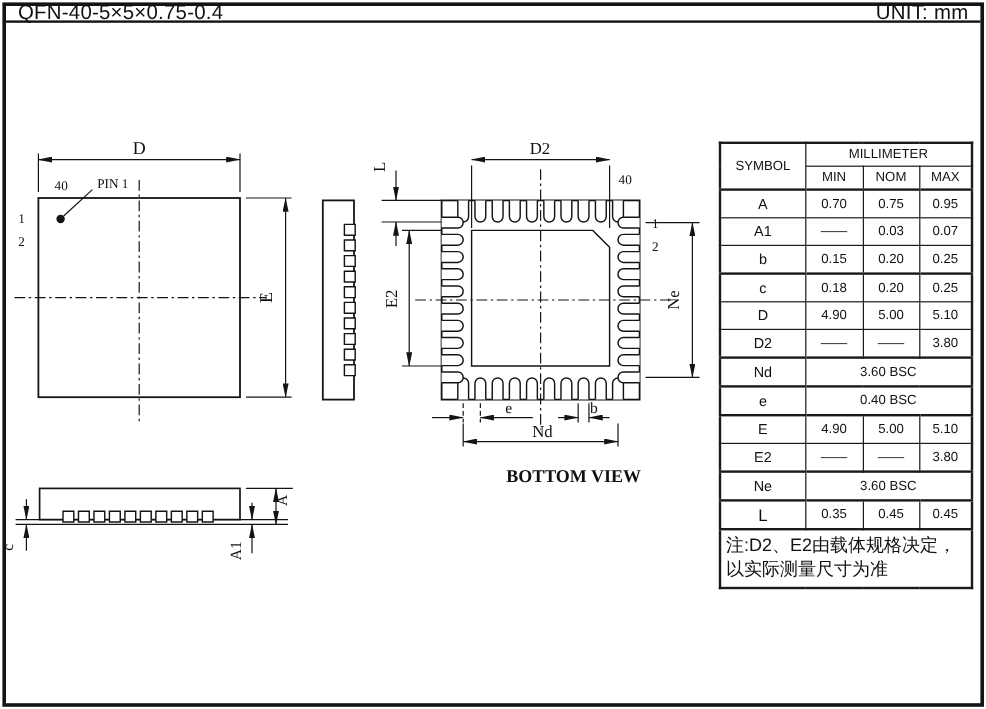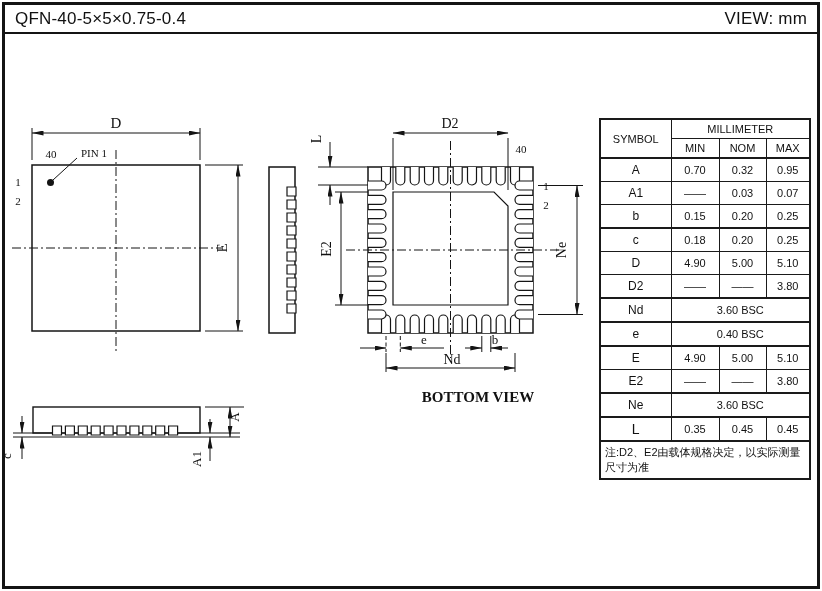--- a/index.html
+++ b/index.html
@@ -1,46 +1,46 @@
 <!DOCTYPE html>
 <html><head>
 <meta charset="utf-8">
 <style>
   html,body{margin:0;padding:0;}
   body{width:822px;height:591px;position:relative;background:#fff;
        font-family:"Liberation Sans",sans-serif;color:#111;overflow:hidden;}
   .frame{position:absolute;left:2px;top:2px;right:2px;bottom:2px;
          border:3px solid #141414;box-sizing:border-box;}
-  .titlebar{position:absolute;left:5px;top:5px;right:5px;height:29px;
+  .titlebar{position:absolute;left:5px;top:5px;right:5px;height:14px;
             border-bottom:2px solid #141414;box-sizing:border-box;
             display:flex;justify-content:space-between;align-items:center;
             padding:0 10px;font-size:17px;letter-spacing:.2px;z-index:3;}
   svg.draw{position:absolute;left:0;top:0;z-index:2;}
   svg.draw text{font-family:"Liberation Serif","DejaVu Serif",serif;fill:#111;}
   .cap{font-family:"Liberation Mono","DejaVu Sans Mono",monospace;font-weight:bold;}
   table.dims{position:absolute;left:599px;top:118px;width:210px;z-index:3;
              border-collapse:collapse;table-layout:fixed;background:#fff;
              font-size:11px;border:2px solid #1a1a1a;}
   table.dims td,table.dims th{border:1px solid #1a1a1a;text-align:center;
              vertical-align:middle;padding:0;height:22px;font-weight:normal;}
   table.dims tr.hdr td{height:18px;font-size:11px;}
   td.sym{font-size:12px;}
   td.symL{font-size:14px;font-weight:bold;}
   tr.hb td{border-top-width:2px;}
-  tr.note td{font-size:11px;text-align:left;padding:3px 4px;height:auto;
+  tr.note td{font-size:15px;text-align:left;padding:3px 4px;height:auto;
              line-height:1.35;border-top-width:2px;}
 </style>
 </head>
 <body>
 
 <div class="frame"></div>
 
 <div class="titlebar">
   <span>QFN-40-5×5×0.75-0.4</span>
-  <span>VIEW: mm</span>
+  <span>UNIT: mm</span>
 </div>
 
 <svg class="draw" width="822" height="591" viewBox="0 0 822 591">
   <defs>
     <marker id="ah" viewBox="0 0 12 5" refX="11.5" refY="2.5" markerWidth="12" markerHeight="5" orient="auto-start-reverse" markerUnits="userSpaceOnUse">
       <path d="M0,0 L12,2.5 L0,5 Z" fill="#141414"></path>
     </marker>
   </defs>
 
   <g stroke="#141414" fill="none">
@@ -153,21 +153,21 @@
       <td colspan="3">MILLIMETER</td>
     </tr>
     <tr class="hdr">
       <td>MIN</td>
       <td>NOM</td>
       <td>MAX</td>
     </tr>
     <tr class="hb">
       <td class="sym">A</td>
       <td>0.70</td>
-      <td>0.32</td>
+      <td>0.75</td>
       <td>0.95</td>
     </tr>
     <tr>
       <td class="sym">A1</td>
       <td>——</td>
       <td>0.03</td>
       <td>0.07</td>
     </tr>
     <tr>
       <td class="sym">b</td>

